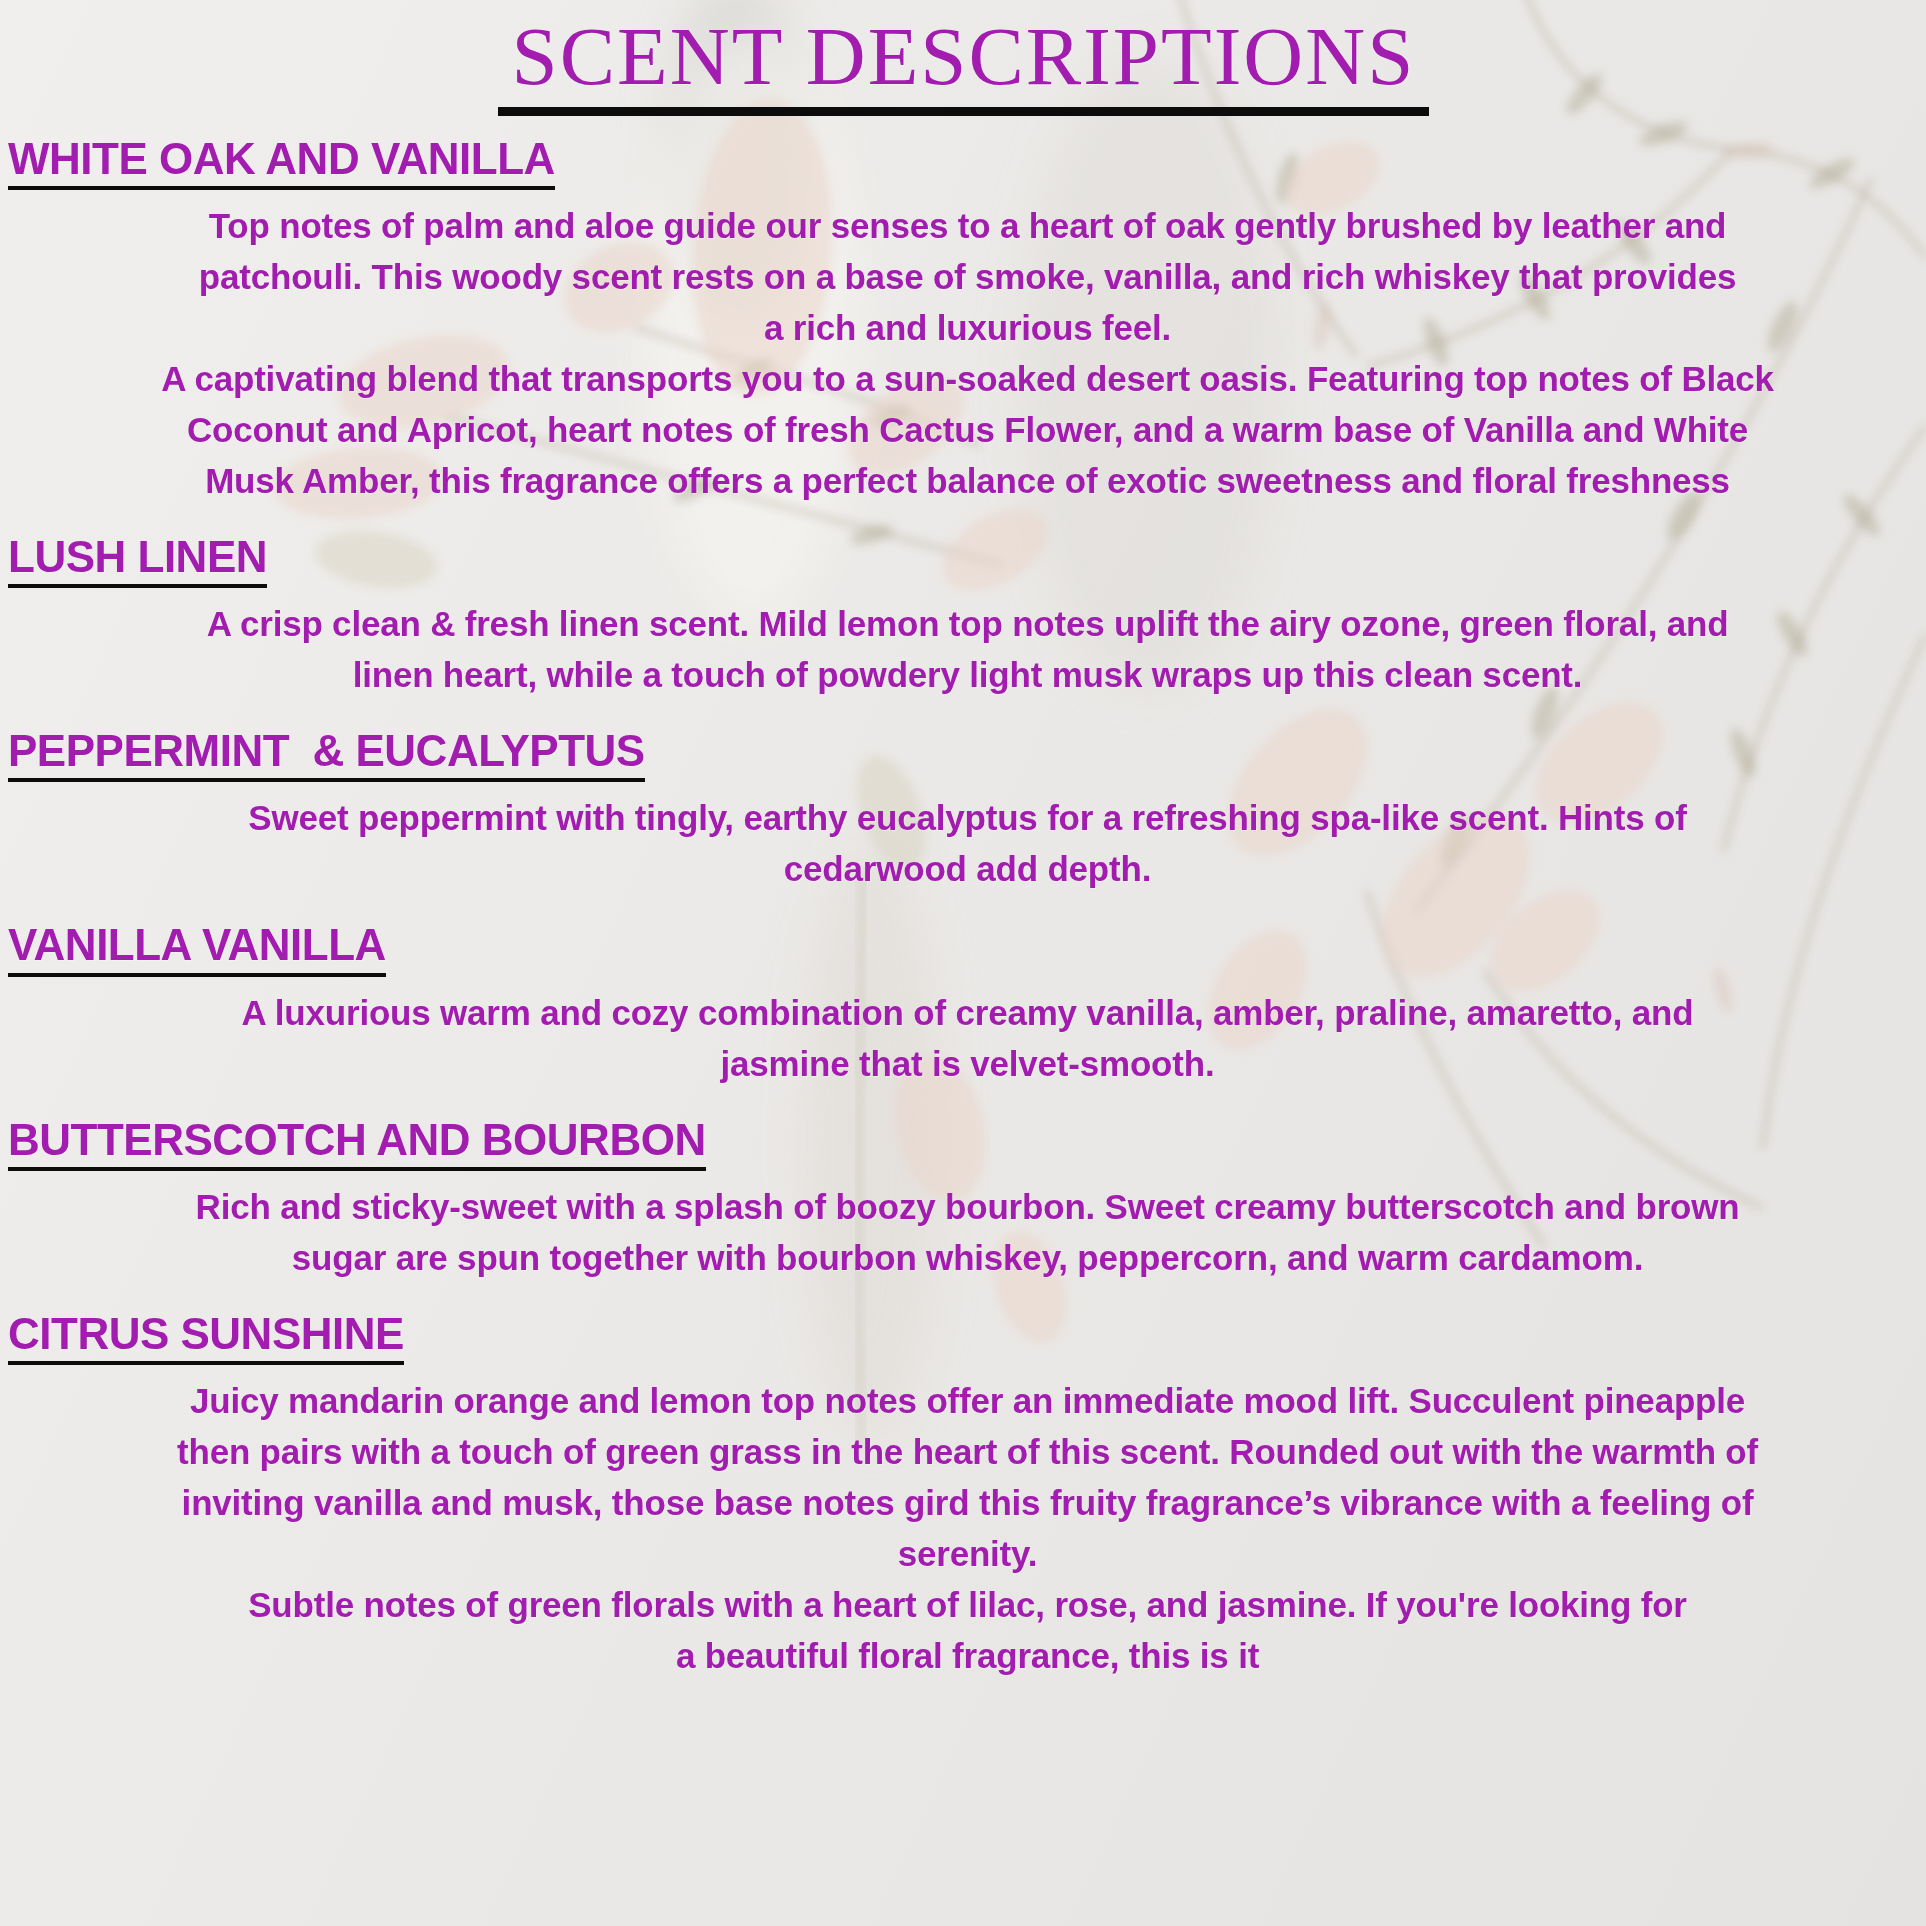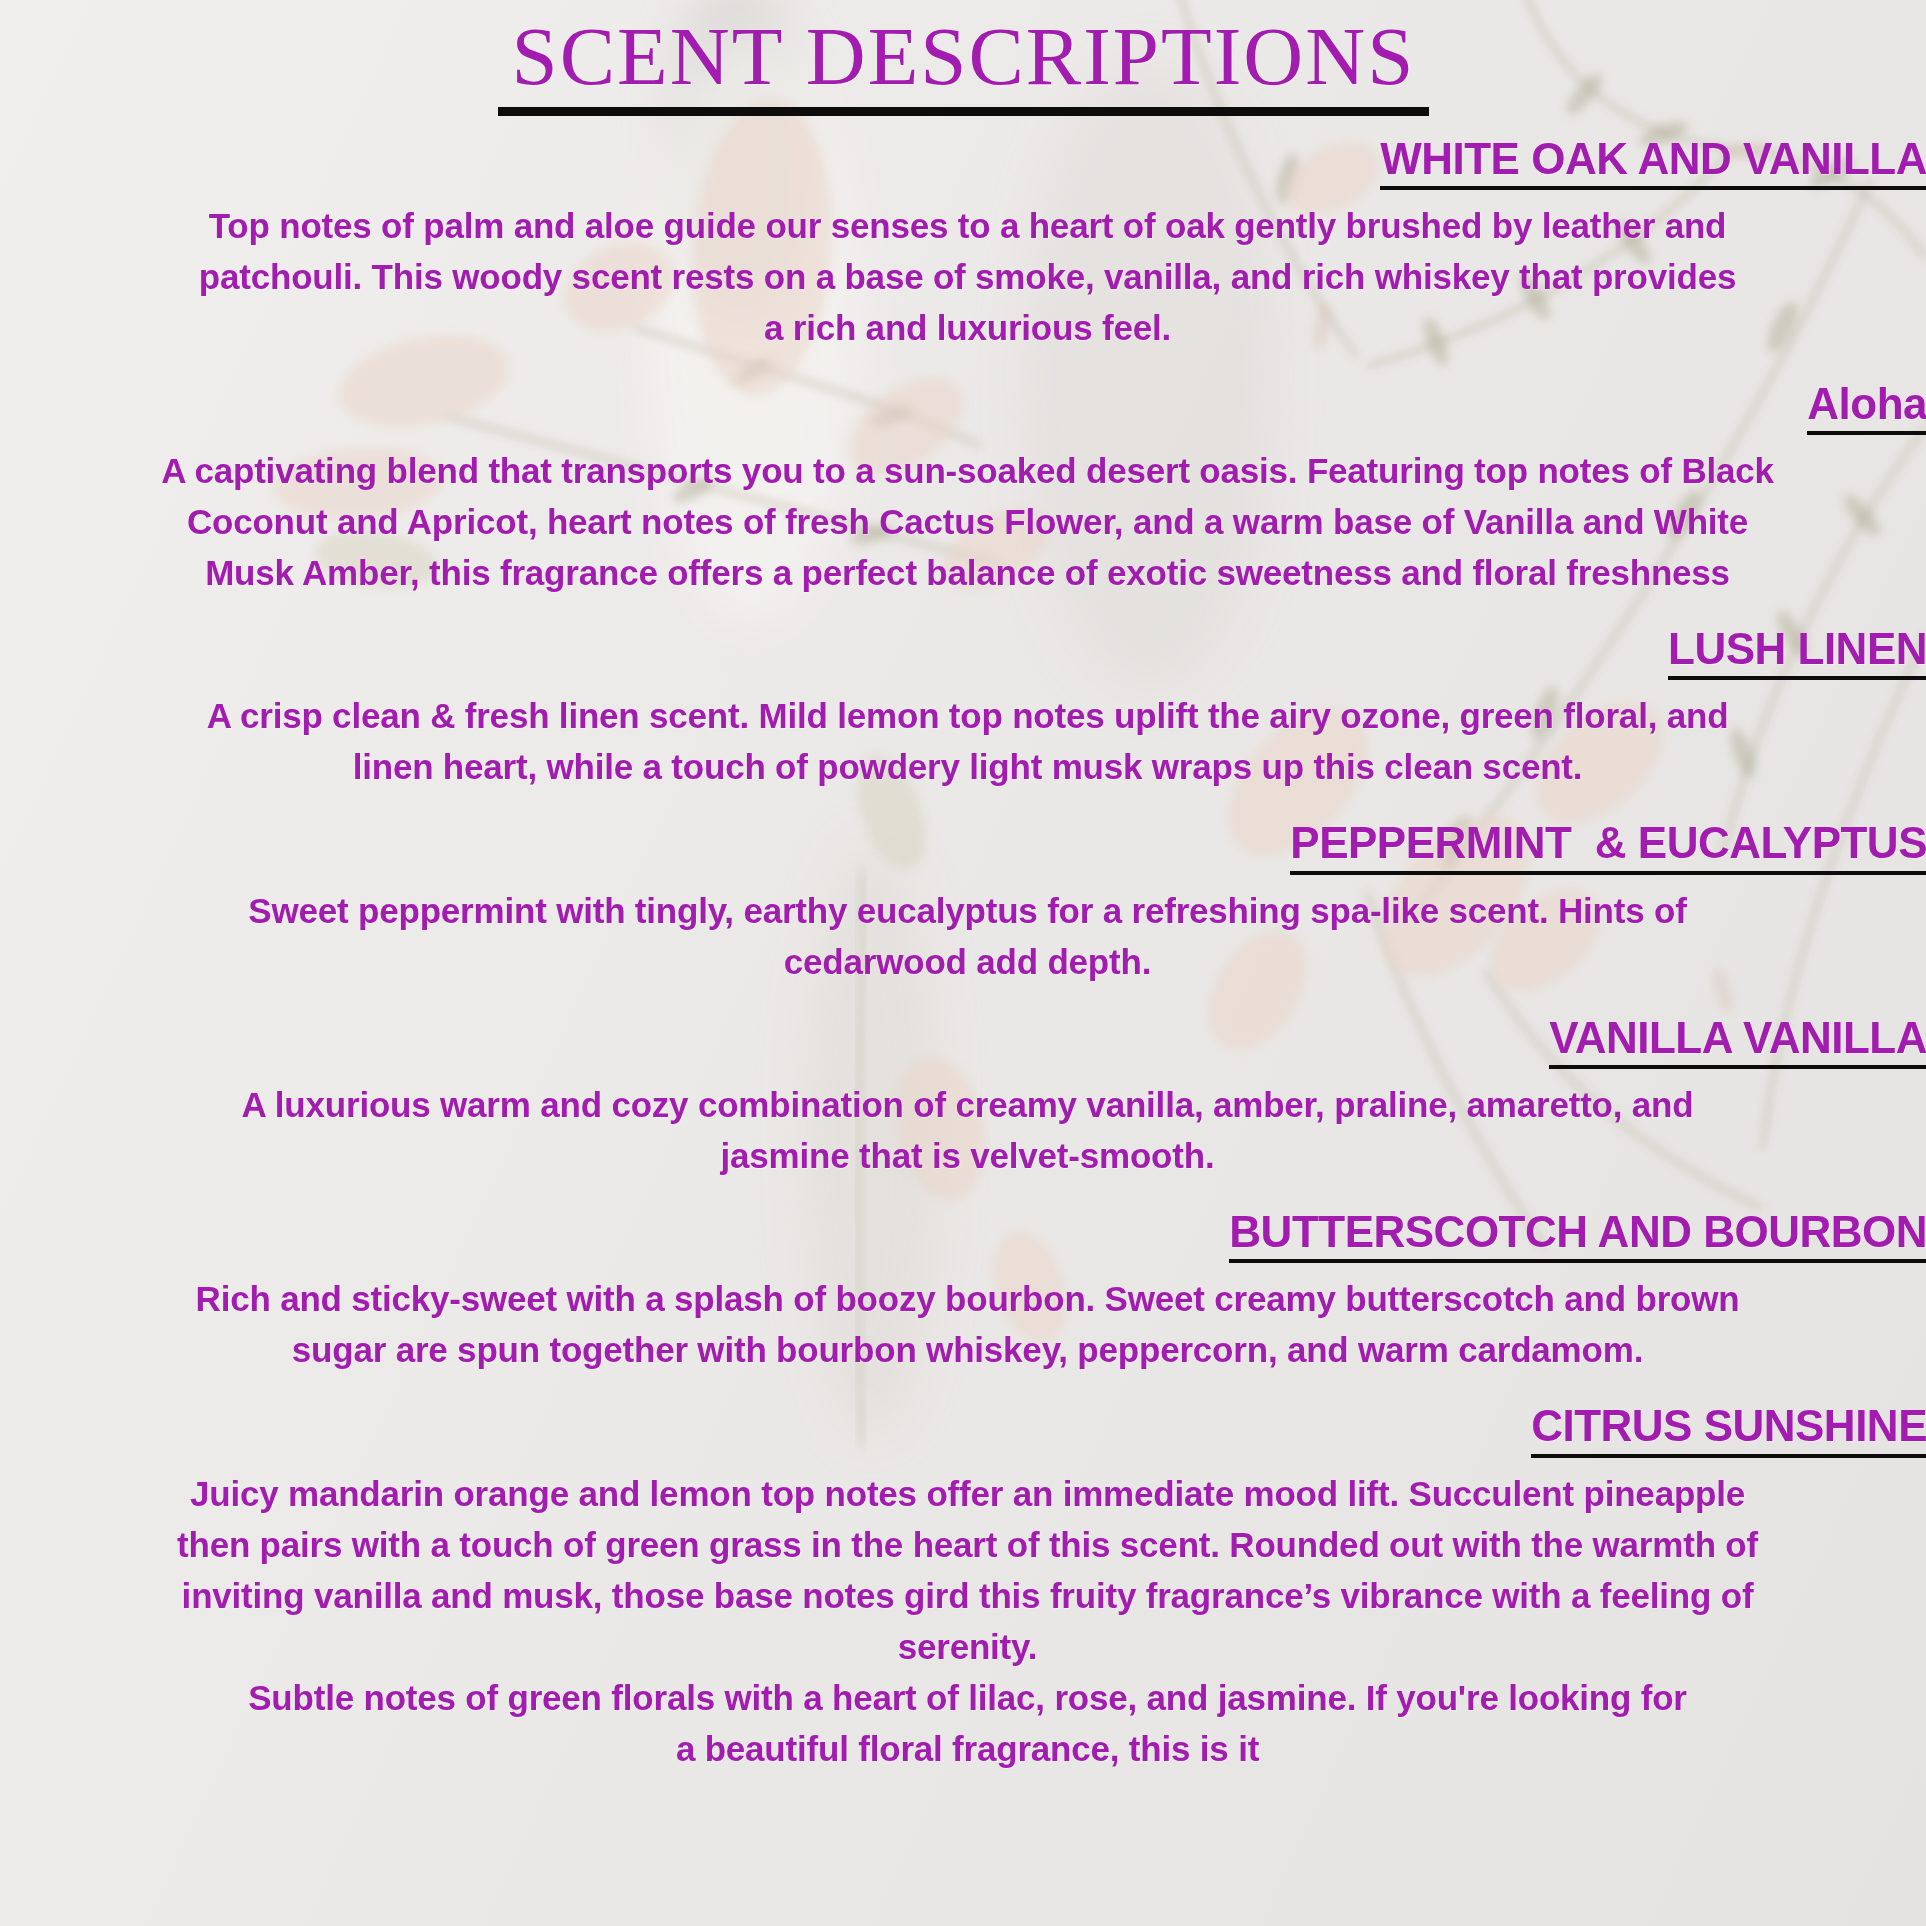--- a/index.html
+++ b/index.html
@@ -36,27 +36,28 @@
     font-weight: 400;
     font-size: 83px;
     line-height: 1.02;
     letter-spacing: 2px;
     border-bottom: 9px solid #0c0c0c;
     padding: 0 14px 8px 14px;
     text-shadow: 1px 1px 1px rgba(255,255,255,0.45);
   }
   .scent-name {
     margin: 26px 0 10px 0;
-    text-align: right;
+    text-align: left;
     font-family: "Liberation Sans", sans-serif;
     font-weight: 700;
     font-size: 44px;
     line-height: 1.12;
     white-space: pre;
     letter-spacing: -0.5px;
+    padding-left: 8px;
   }
   .scent:first-of-type .scent-name { margin-top: 8px; }
   .scent-name .u {
     display: inline-block;
     border-bottom: 4px solid #0c0c0c;
     padding-bottom: 3px;
     text-shadow: 1px 1px 1px rgba(255,255,255,0.45);
   }
   .scent-desc {
     margin: 0;
@@ -158,21 +159,20 @@
   <h1 class="page-title"><span class="u">SCENT DESCRIPTIONS</span></h1>
 
   <section class="scent">
     <h2 class="scent-name"><span class="u">WHITE OAK AND VANILLA</span></h2>
     <p class="scent-desc">Top notes of palm and aloe guide our senses to a heart of oak gently brushed by leather and
 patchouli. This woody scent rests on a base of smoke, vanilla, and rich whiskey that provides
 a rich and luxurious feel.</p>
   </section>
 
   <section class="scent">
-    <h2 class="scent-name"><span class="u">Aloha</span></h2>
     <p class="scent-desc">A captivating blend that transports you to a sun-soaked desert oasis. Featuring top notes of Black
 Coconut and Apricot, heart notes of fresh Cactus Flower, and a warm base of Vanilla and White
 Musk Amber, this fragrance offers a perfect balance of exotic sweetness and floral freshness</p>
   </section>
 
   <section class="scent">
     <h2 class="scent-name"><span class="u">LUSH LINEN</span></h2>
     <p class="scent-desc">A crisp clean &amp; fresh linen scent. Mild lemon top notes uplift the airy ozone, green floral, and
 linen heart, while a touch of powdery light musk wraps up this clean scent.</p>
   </section>

